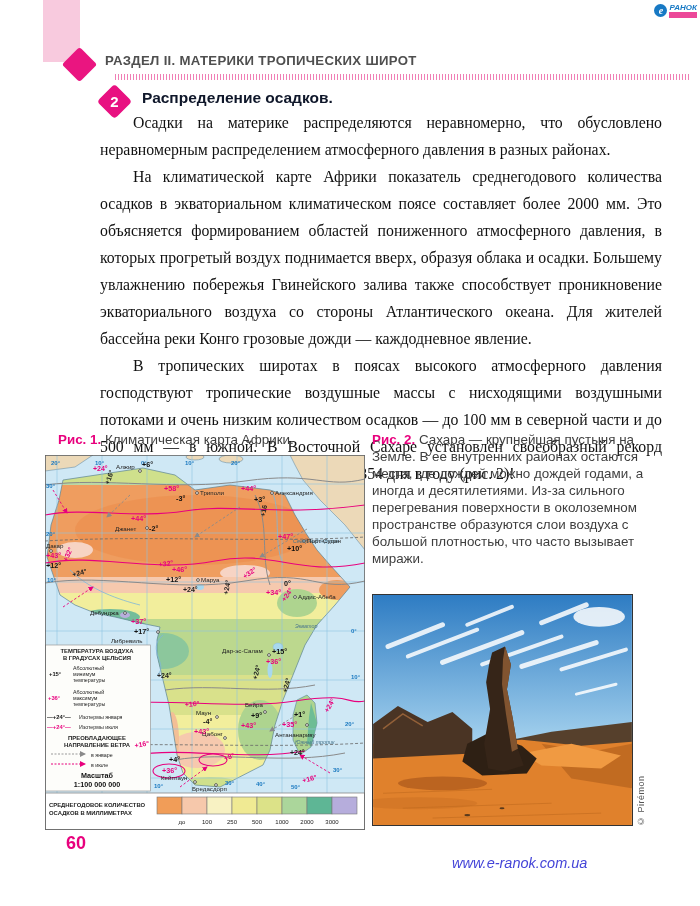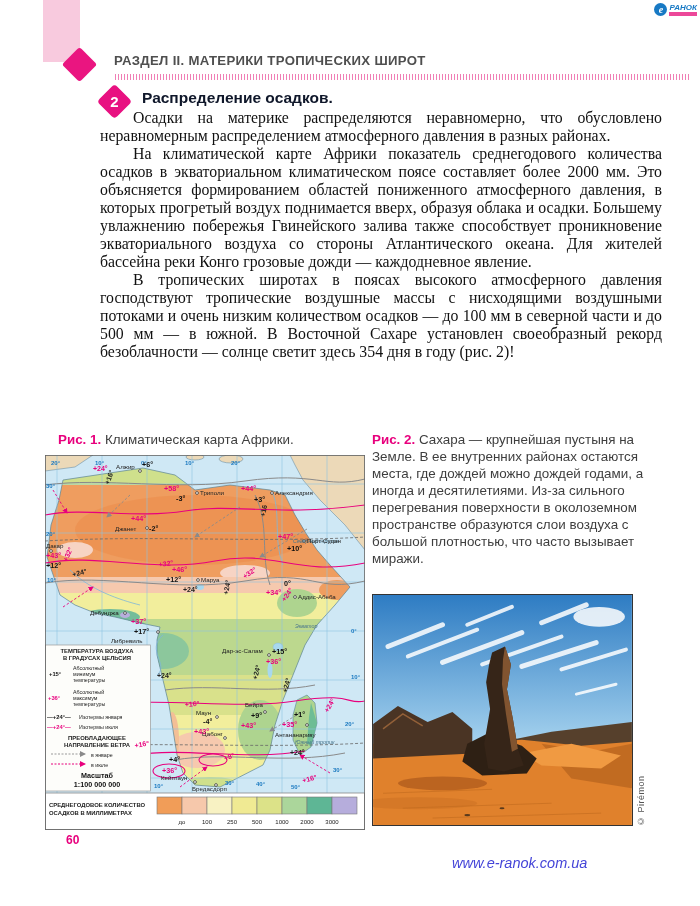--- a/index.html
+++ b/index.html
@@ -4,43 +4,43 @@
 <style>
   html,body{margin:0;padding:0;background:#e9e9e9;}
   .page{position:relative;width:700px;height:906px;background:#ffffff;overflow:hidden;
         font-family:"Liberation Sans",sans-serif;}
   .corner-rect{position:absolute;left:43px;top:0;width:37px;height:62px;background:#f8cade;}
   .corner-diamond{position:absolute;left:67px;top:52px;width:25px;height:25px;background:#ea1580;
         transform:rotate(45deg);border-radius:3px;}
   .brand{position:absolute;right:3px;top:3px;display:flex;align-items:center;gap:2px;}
   .brand-e{display:inline-block;width:13px;height:13px;border-radius:50%;background:#1779c4;color:#fff;
         font:italic bold 10px/13px "Liberation Serif",serif;text-align:center;}
-  .brand-txt{font:italic bold 8px "Liberation Sans",sans-serif;color:#1779c4;border-bottom:4px solid #ec4899;}
-  .header{position:absolute;left:114px;top:53px;width:580px;font-weight:bold;font-size:13.2px;
+  .brand-txt{font:italic bold 8px "Liberation Sans",sans-serif;color:#1779c4;border-bottom:6px solid #ec4899;}
+  .header{position:absolute;left:105px;top:53px;width:580px;font-weight:bold;font-size:13.2px;
         color:#4f4f4f;letter-spacing:.3px;}
   .header-rule{position:absolute;left:115px;top:74px;width:575px;height:6px;
         background:repeating-linear-gradient(90deg,#f07fb5 0,#f07fb5 1px,transparent 1px,transparent 3px);}
   .sec-marker{position:absolute;left:102px;top:89px;width:25px;height:25px;background:#e81181;
         transform:rotate(45deg);border-radius:4px;}
   .sec-marker span{display:block;transform:rotate(-45deg);color:#fff;font-weight:bold;font-size:15px;
         line-height:25px;text-align:center;}
   .sec-title{position:absolute;left:142px;top:89px;margin:0;font-size:15.5px;font-weight:bold;color:#0f172a;}
   .body{position:absolute;left:100px;top:109px;width:562px;font-family:"Liberation Serif",serif;
-        font-size:15.8px;line-height:18px;color:#111;text-align:justify;}
+        font-size:15.8px;line-height:27px;color:#111;text-align:justify;}
   .body p{margin:0;text-indent:33px;}
   .cap{position:absolute;font-size:13.4px;line-height:17px;color:#3e3e3e;}
   .cap .cap-label{color:#e8007d;font-weight:bold;}
   .cap1{left:58px;top:431px;width:300px;}
   .cap2{left:372px;top:431px;width:292px;}
   .map{position:absolute;left:45px;top:455px;width:320px;height:375px;}
   .photo{position:absolute;left:372px;top:594px;width:261px;height:232px;border:1px solid #333;box-sizing:border-box;}
   .photo svg{display:block;}
   .credit{position:absolute;left:636px;top:688px;height:138px;writing-mode:vertical-rl;
         transform:rotate(180deg);font-size:9px;color:#555;letter-spacing:.5px;}
-  .pageno{position:absolute;left:66px;top:833px;font-size:12px;font-weight:bold;color:#e8007d;}
+  .pageno{position:absolute;left:66px;top:833px;font-size:18px;font-weight:bold;color:#e8007d;}
   .url{position:absolute;left:452px;top:855px;font-style:italic;font-size:14.5px;color:#4545d8;
         cursor:pointer;}
   
   svg text{font-family:"Liberation Sans",sans-serif;}
   .g{font-size:6px;fill:#1a79c0;font-weight:bold;}
   .c{font-size:6.2px;fill:#222;}
   .p{font-size:7.2px;fill:#e8007d;font-weight:bold;}
   .b{font-size:7.2px;fill:#111;font-weight:bold;}
   .ip{font-size:7px;fill:#e8007d;font-weight:bold;}
   .ib{font-size:7px;fill:#222;font-weight:bold;}

